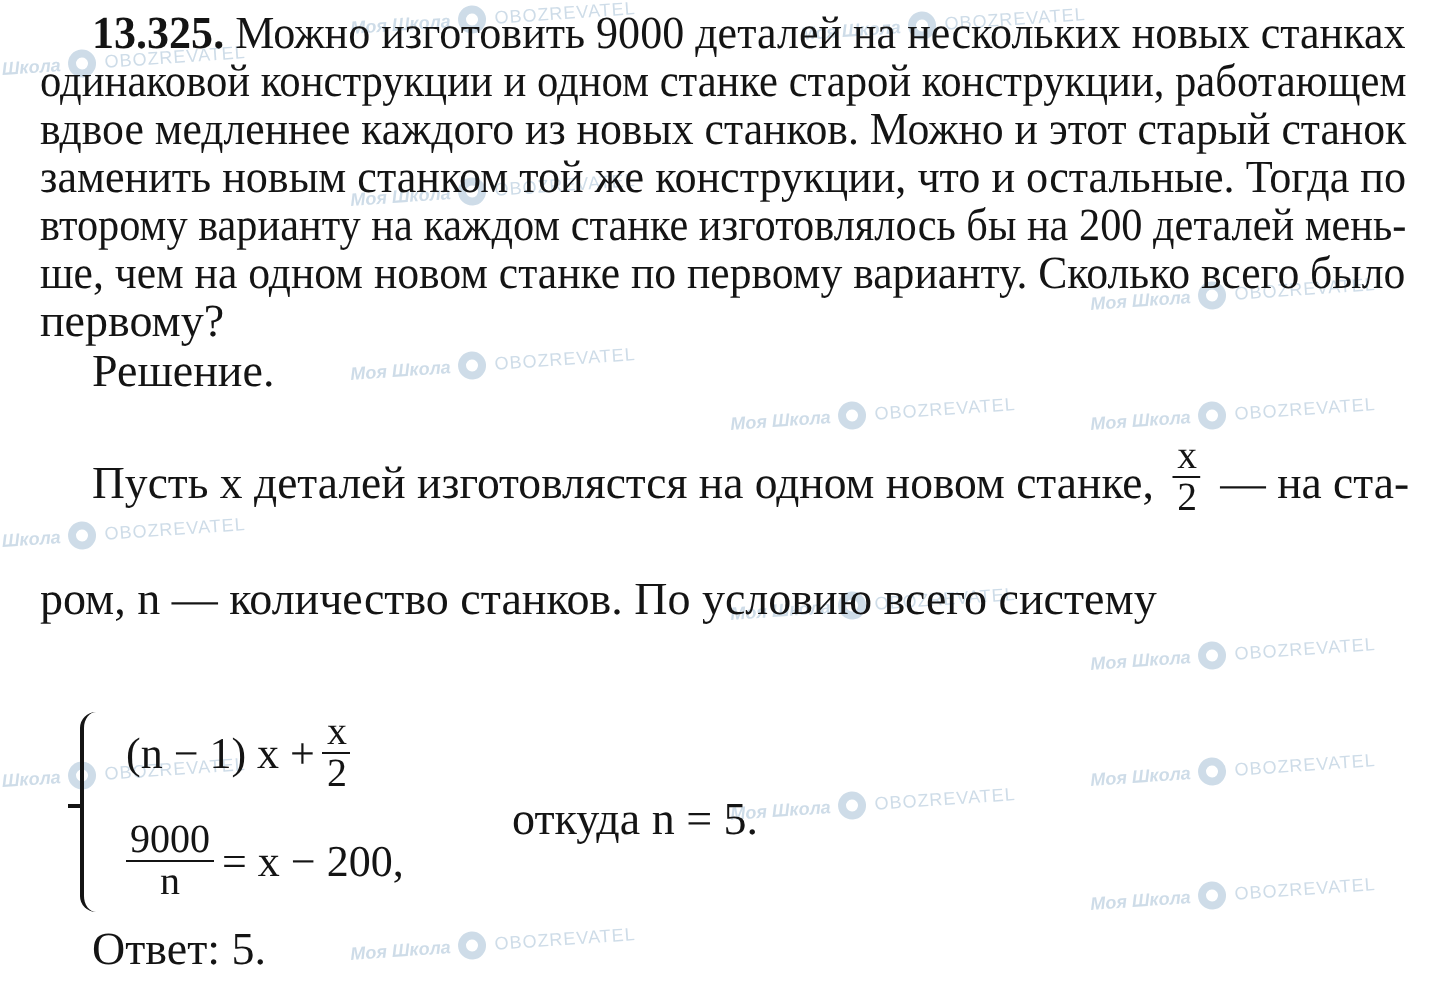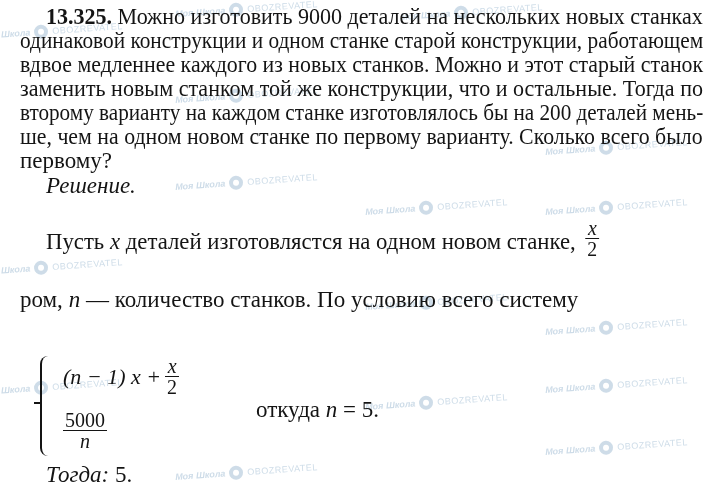--- a/index.html
+++ b/index.html
@@ -40,21 +40,21 @@
 
     .line {
       position: absolute;
       left: 20px;
       font-size: 23px;
       line-height: 24px;
       white-space: nowrap;
       transform-origin: left top;
     }
     .num { font-weight: bold; }
-    .it { font-style: italic; }
+    .it { }
     .frac {
       display: inline-block;
       vertical-align: middle;
       text-align: center;
       font-size: 20px;
       line-height: 20px;
       margin: 0 4px;
     }
     .frac .top { display: block; padding: 0 2px; border-bottom: 1.5px solid #141414; }
     .frac .bot { display: block; padding: 0 2px; }
@@ -183,43 +183,44 @@
   <div class="line" style="top: 77px; transform: scaleX(0.95927);">заменить новым станком той же конструкции, что и остальные. Тогда по</div>
   <div class="line" style="top: 101px; transform: scaleX(0.920485);">второму варианту на каждом станке изготовлялось бы на 200 деталей мень-</div>
   <div class="line" style="top: 125px; transform: scaleX(0.948611);">ше, чем на одном новом станке по первому варианту. Сколько всего было</div>
   <div class="line" style="top:149px">первому?</div>
 </div>
 
 <div class="line it" style="left:46px;top:174px">Решение.</div>
 
 <div class="line" style="left: 46px; top: 228px; transform: scaleX(0.989458);">
   <span>Пусть </span><span class="it">x</span><span> деталей изготовлястся на одном новом станке,</span>
-  <span class="frac" style="margin-top:-10px"><span class="top it">x</span><span class="bot">2</span></span>
+  <span class="frac" style="margin-top:-10px"><span class="top it">x</span><span class="bot">2</span></span><span> — на ста-</span>
 </div>
 
 <div class="line" style="top:288px">
   <span>ром, </span><span class="it">n</span><span> — количество станков. По условию всего систему</span>
 </div>
 
 <div class="system">
   <div class="brace"></div>
   <div class="eq" style="top:0px">
     <span class="it">(n − 1) x +</span>
     <span class="frac">
         <span class="top it">x</span>
         <span class="bot">2</span>
       </span>
   </div>
   <div class="eq" style="top:54px">
     <span class="frac" style="margin-left:0">
-        <span class="top">5000</span>
+        <span class="top">9000</span>
         <span class="bot it">n</span>
       </span>
+    <span>= x − 200,</span>
   </div>
 </div>
 
 <div class="line" style="left:256px;top:398px">
   <span>откуда </span><span class="it">n</span><span> = 5.</span>
 </div>
 
 <div class="line" style="left:46px;top:463px">
-  <span class="it">Тогда:</span><span> 5.</span>
+  <span class="it">Ответ:</span><span> 5.</span>
 </div>
 
 </body></html>

